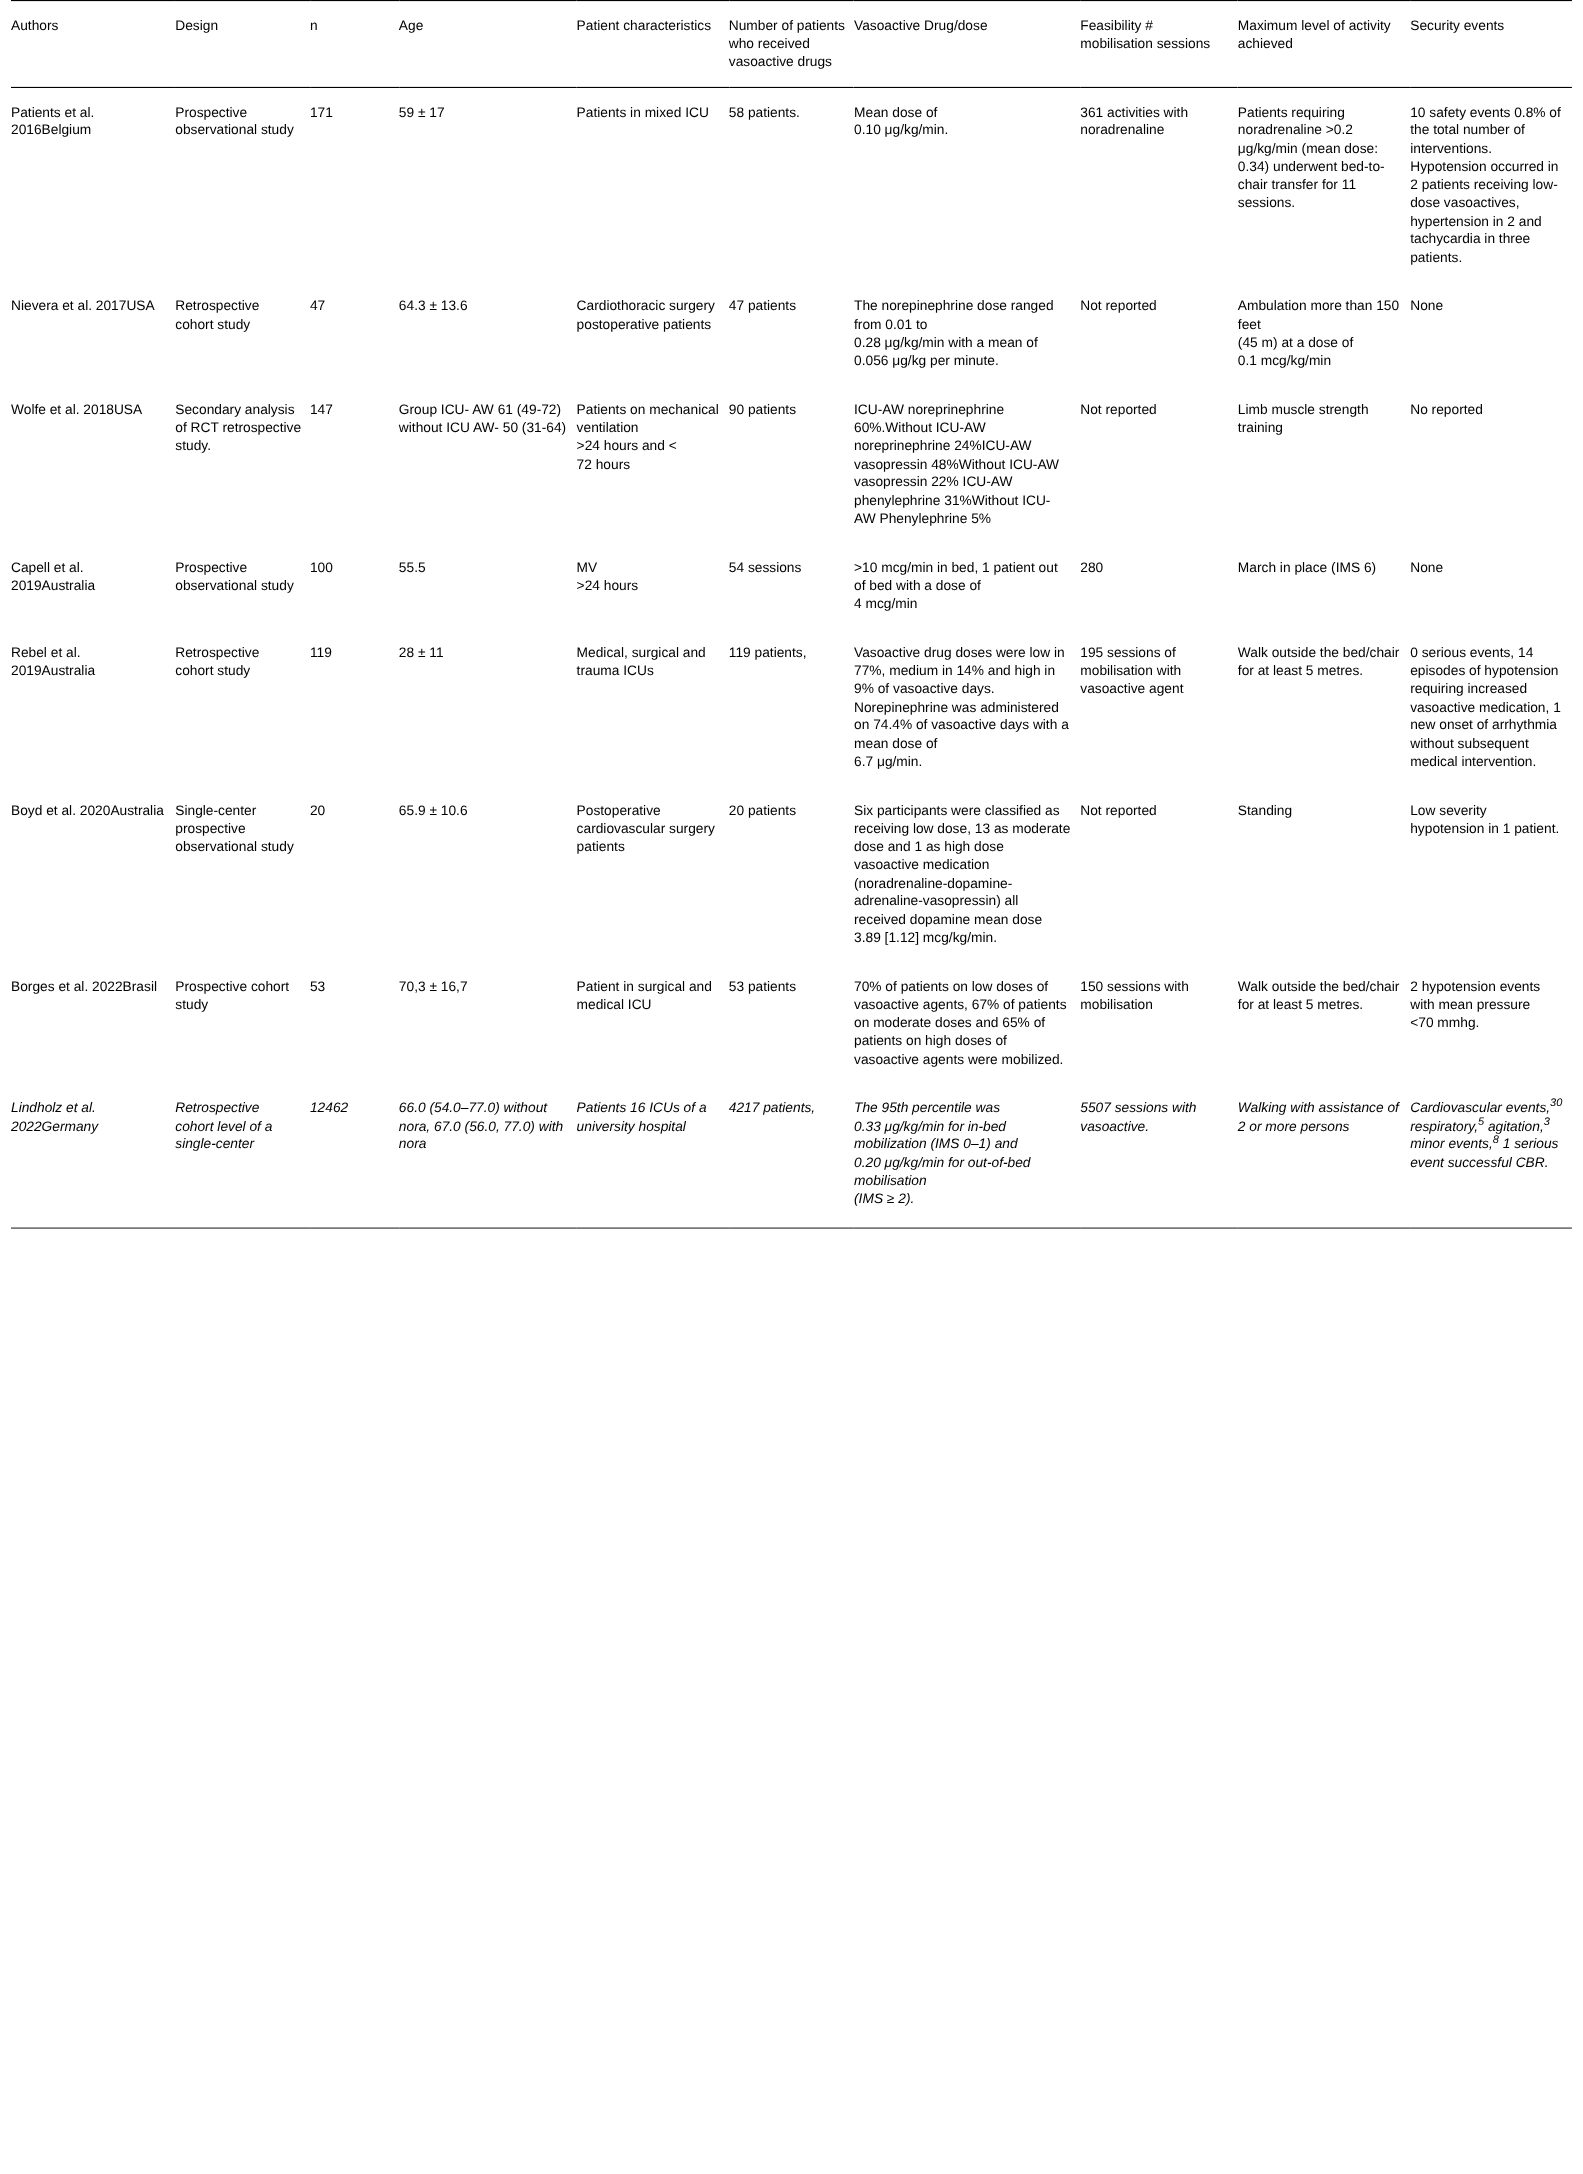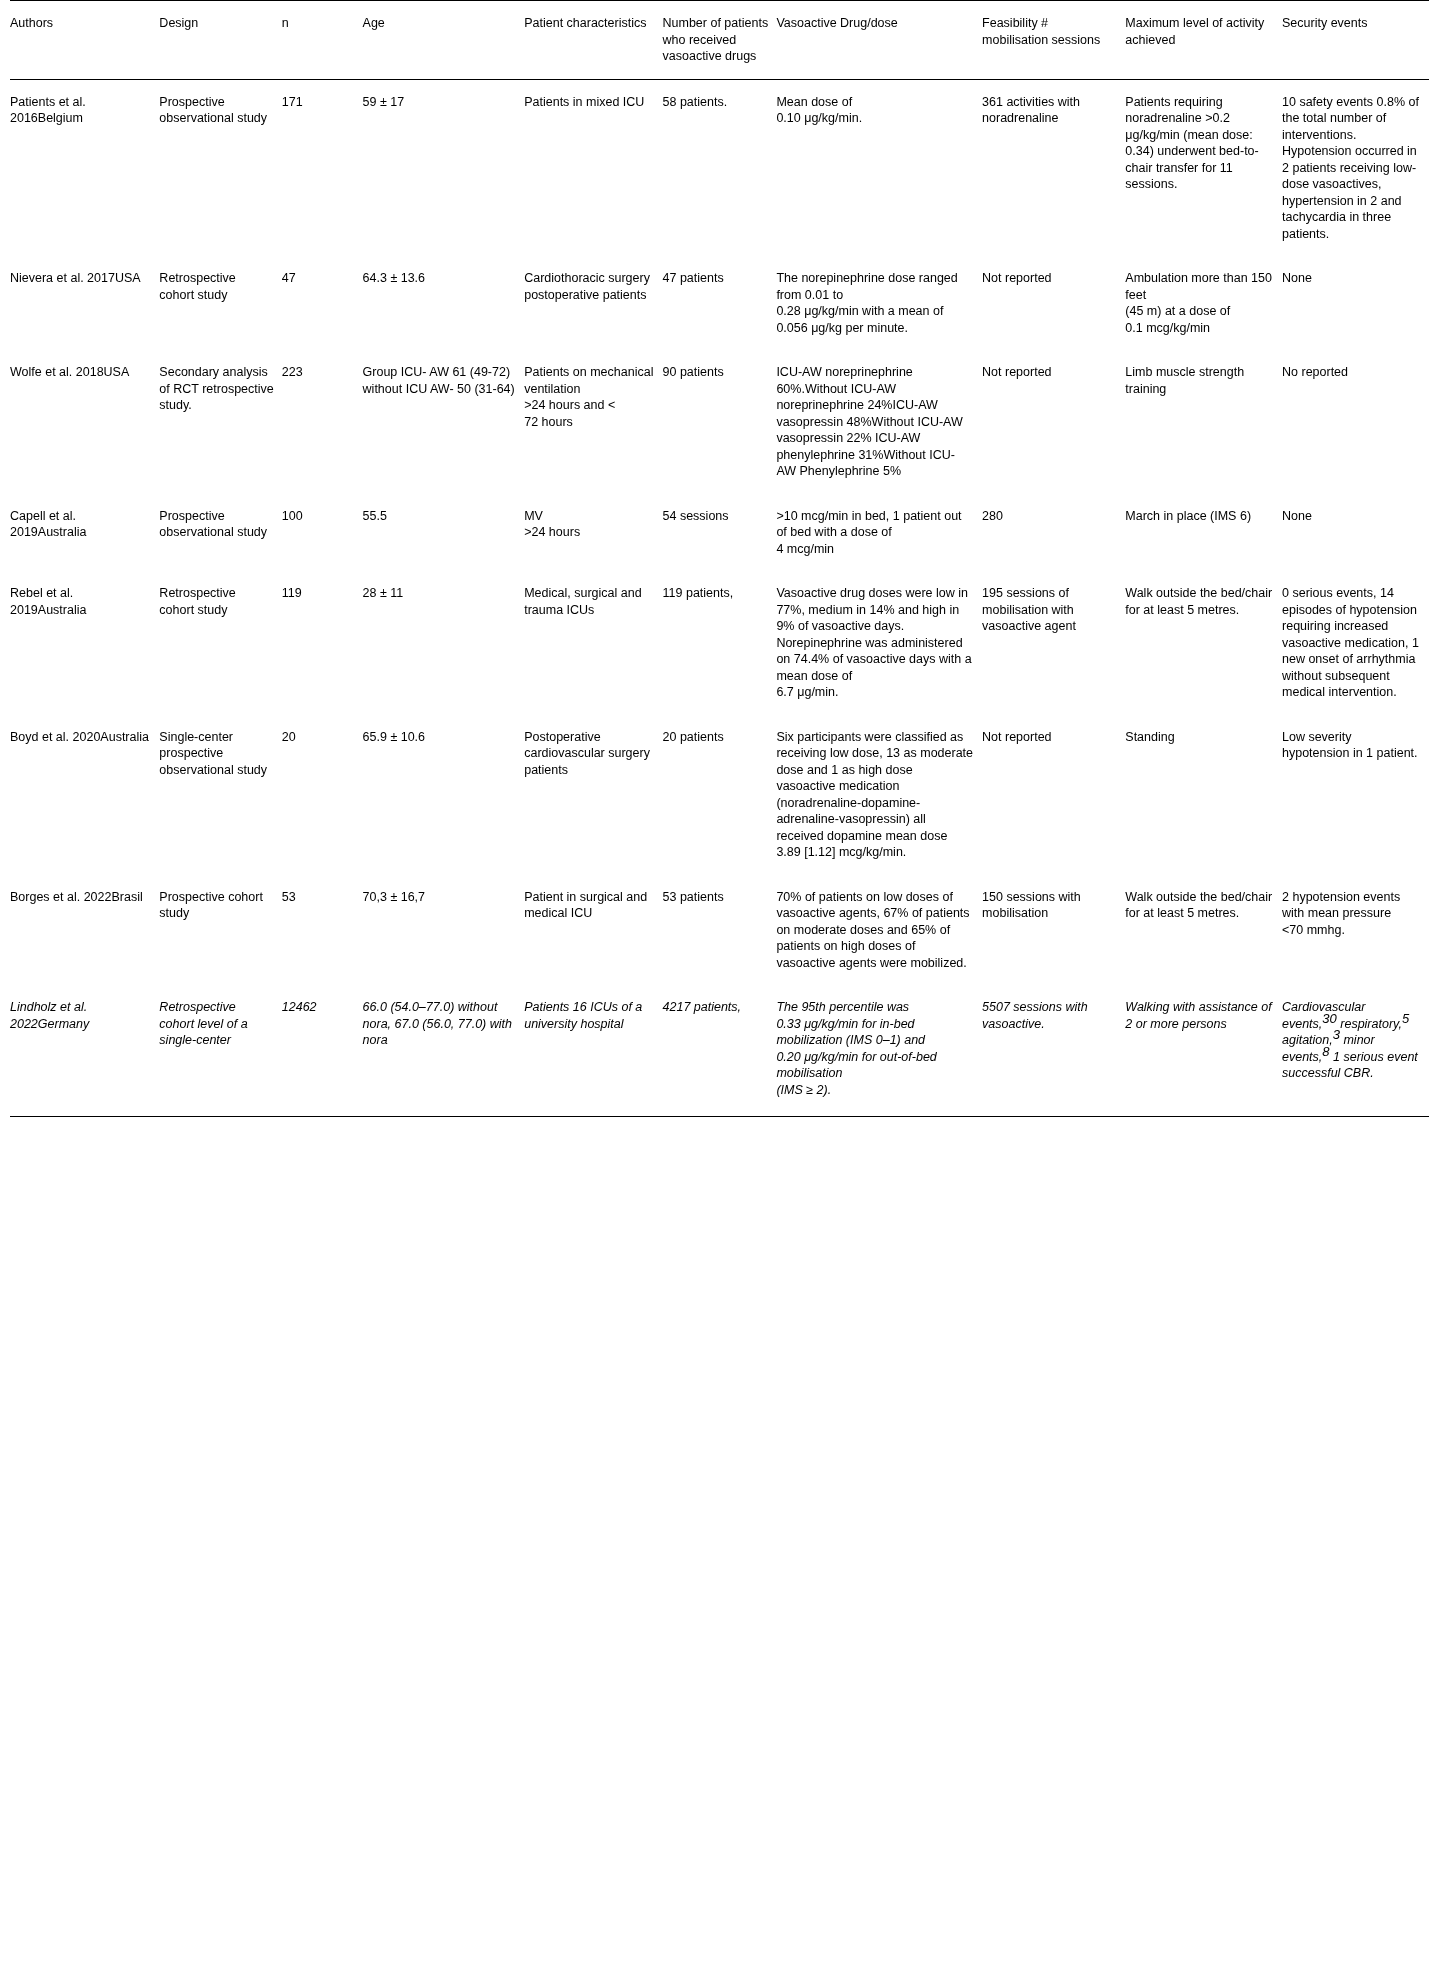--- a/index.html
+++ b/index.html
@@ -53,21 +53,21 @@
   col.c7 { width: 117px; }
   col.c8 { width: 128px; }
   col.c9 { width: 120px; }
 
   .cell-text {
     white-space: pre-line;
     word-wrap: break-word;
     overflow-wrap: break-word;
   }
   sup {
-    font-size: 13px;
+    font-size: 10px;
     vertical-align: super;
     line-height: 0;
   }
 </style>
 </head>
 <body>
 
 <div class="page">
   <table class="study-table">
     <colgroup>
@@ -125,21 +125,21 @@
         <td class="cell-text">Not reported</td>
         <td class="cell-text">Ambulation more than 150 feet
 (45    m) at a dose of
 0.1    mcg/kg/min</td>
         <td class="cell-text">None</td>
       </tr>
 
       <tr>
         <td class="cell-text">Wolfe et al. 2018USA</td>
         <td class="cell-text">Secondary analysis of RCT retrospective study.</td>
-        <td class="cell-text">223</td>
+        <td class="cell-text">147</td>
         <td class="cell-text">Group ICU- AW 61 (49-72) without ICU AW- 50 (31-64)</td>
         <td class="cell-text">Patients on mechanical ventilation
 &gt;24    hours and &lt;
 72    hours</td>
         <td class="cell-text">90 patients</td>
         <td class="cell-text">ICU-AW noreprinephrine 60%.Without ICU-AW noreprinephrine 24%ICU-AW vasopressin 48%Without ICU-AW vasopressin 22% ICU-AW phenylephrine 31%Without ICU-AW Phenylephrine 5%</td>
         <td class="cell-text">Not reported</td>
         <td class="cell-text">Limb muscle strength training</td>
         <td class="cell-text">No reported</td>
       </tr>

